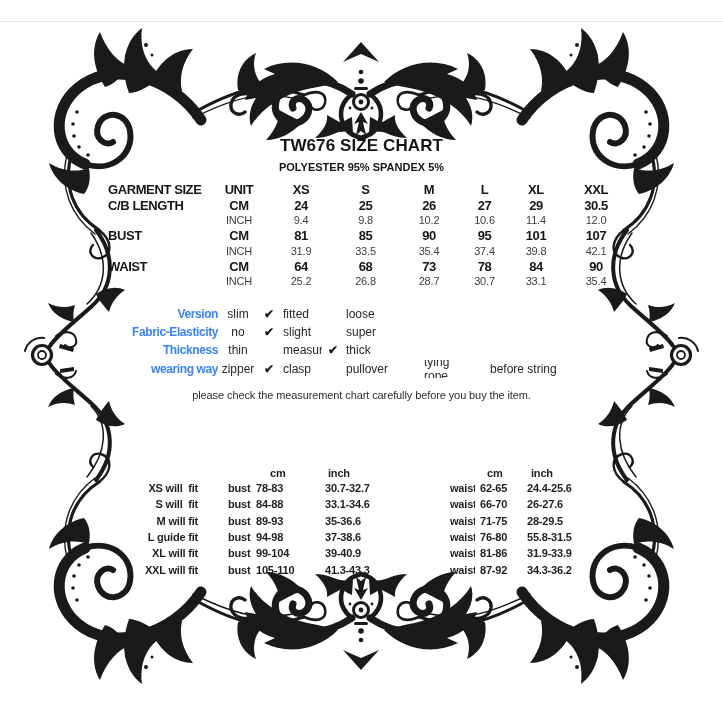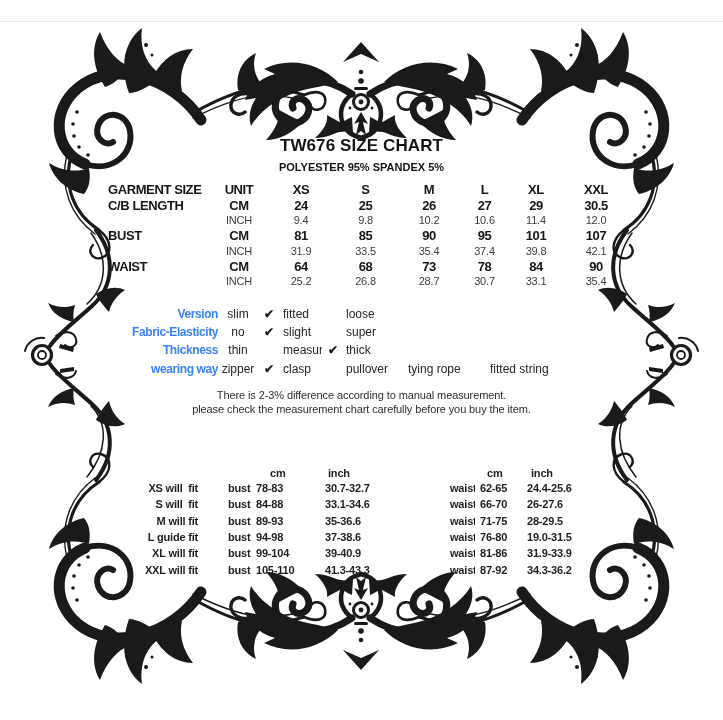--- a/index.html
+++ b/index.html
@@ -29,21 +29,21 @@
   .attr-table{position:absolute;left:112px;top:305px;width:458px;display:grid;
     grid-template-columns:106px 40px 22px 42px 22px 60px 66px 100px;
     grid-auto-rows:18.2px;font-size:12px;color:#262626;}
   .attr-table .row{display:contents;}
   .attr-table span{display:flex;align-items:center;overflow:hidden;}
   .a-lab{font-weight:700;justify-content:flex-end;letter-spacing:-0.4px;color:#3b82f6;}
   .a-o1{justify-content:center;}
   .a-ck{justify-content:center;font-weight:700;font-size:12px;color:#1a1a1a;}
   .a-o2{padding-left:3px;}
   .a-o3{padding-left:2px;}
-  .a-o4{padding-left:4px;}
+  .a-o4{padding-left:4px;margin-left:16px;}
   .a-o5{padding-left:20px;}
 
   .notes{position:absolute;left:56px;top:388px;width:611px;text-align:center;}
   .notes .n{font-size:11px;line-height:14px;color:#2e2e2e;letter-spacing:-0.1px;}
   .notes .heading{margin-top:4px;font-size:13px;font-weight:700;color:#111;letter-spacing:-0.2px;}
 
   .guide{position:absolute;left:112px;top:465px;width:488px;display:grid;
     grid-template-columns:110px 34px 69px 120px 30px 50px 75px;
     grid-template-rows:15px repeat(6,16.3px);
     font-size:11px;font-weight:700;color:#1f1f1f;letter-spacing:-0.2px;}
@@ -256,26 +256,25 @@
       <span class="a-o5"></span>
     </div>
     <div class="row">
       <span class="a-lab">wearing way</span>
       <span class="a-o1">zipper</span>
       <span class="a-ck">✔</span>
       <span class="a-o2">clasp</span>
       <span class="a-ck"></span>
       <span class="a-o3">pullover</span>
       <span class="a-o4">tying rope</span>
-      <span class="a-o5">fitted string</span>
+      <span class="a-o5">before string</span>
     </div>
   </div>
 
   <div class="notes">
-    <div class="n">There is 2-3% difference according to manual measurement.</div>
     <div class="n">please check the measurement chart carefully before you buy the item.</div>
   </div>
 
   <div class="guide">
     <div class="row">
       <span class="g-lab"></span>
       <span class="g-bust"></span>
       <span class="g-h-cm1">cm</span>
       <span class="g-h-in1">inch</span>
       <span class="g-waist"></span>
@@ -309,21 +308,21 @@
       <span class="g-cm2">71-75</span>
       <span class="g-in2">28-29.5</span>
     </div>
     <div class="row">
       <span class="g-lab">L guide fit</span>
       <span class="g-bust">bust</span>
       <span>94-98</span>
       <span>37-38.6</span>
       <span class="g-waist">waist</span>
       <span class="g-cm2">76-80</span>
-      <span class="g-in2">19.0-31.5</span>
+      <span class="g-in2">55.8-31.5</span>
     </div>
     <div class="row">
       <span class="g-lab">XL will fit</span>
       <span class="g-bust">bust</span>
       <span>99-104</span>
       <span>39-40.9</span>
       <span class="g-waist">waist</span>
       <span class="g-cm2">81-86</span>
       <span class="g-in2">31.9-33.9</span>
     </div>

